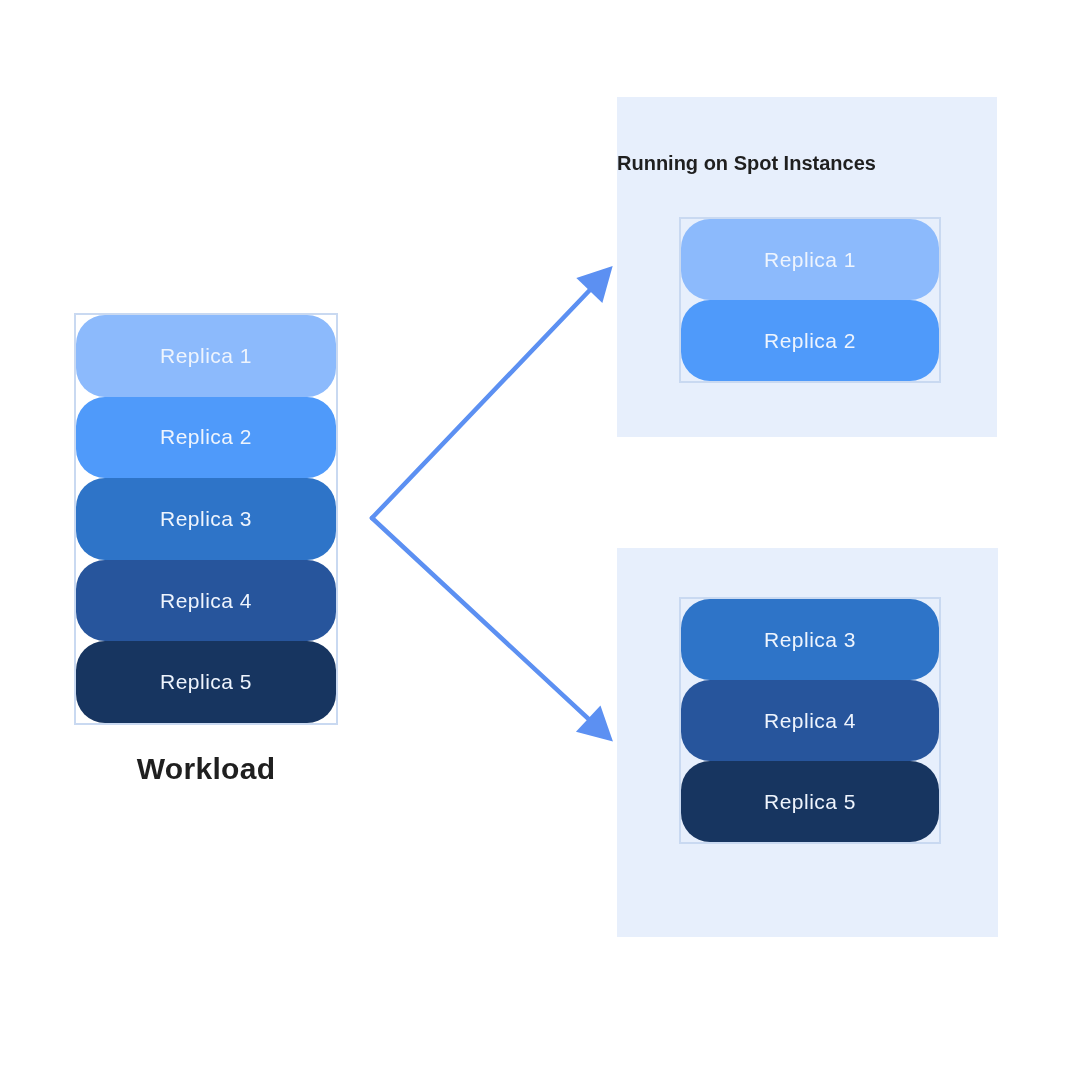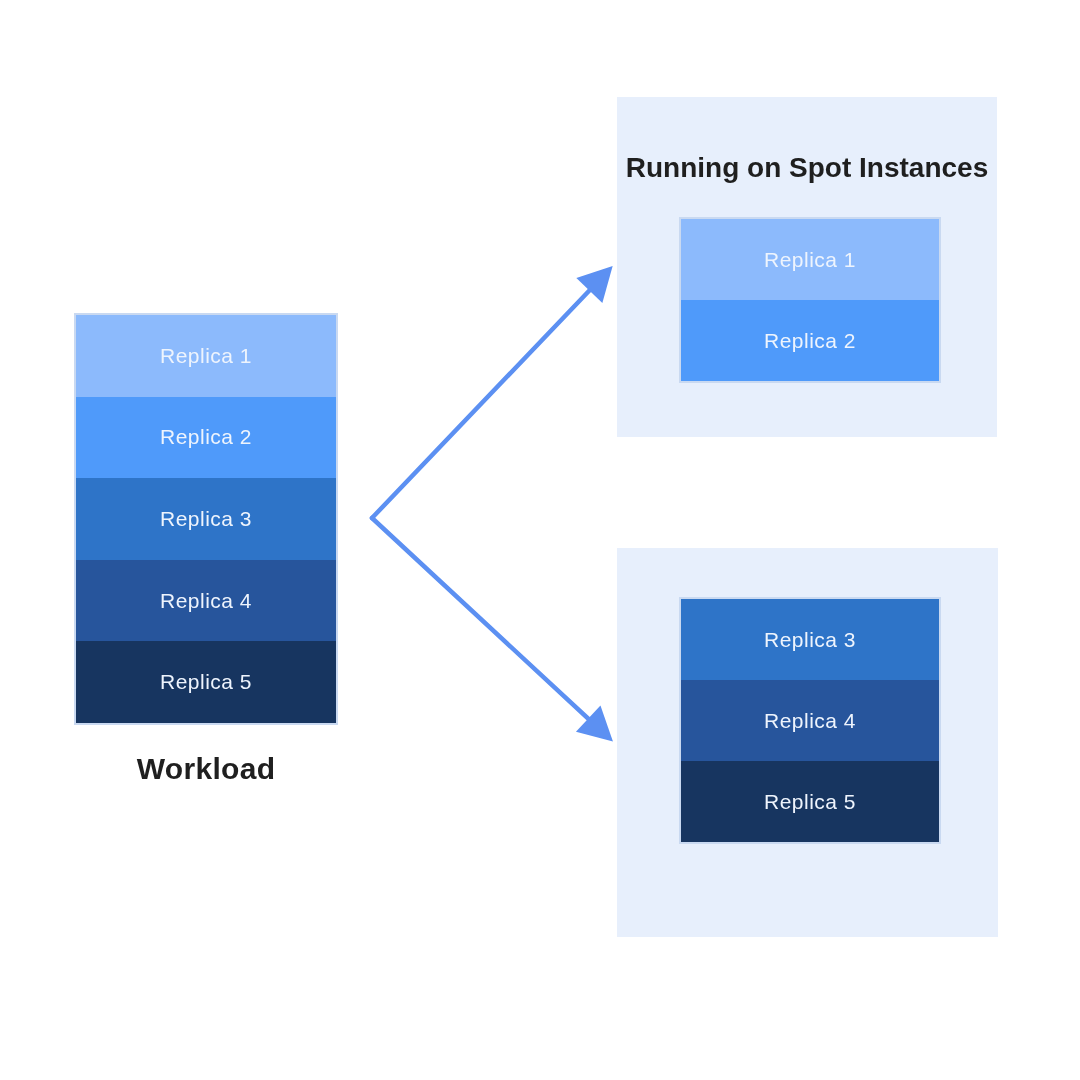--- a/index.html
+++ b/index.html
@@ -3,27 +3,27 @@
 <meta charset="utf-8">
 <style>
   html,body{margin:0;padding:0;background:#ffffff;}
   #canvas{
     position:relative;width:1080px;height:1080px;background:#ffffff;overflow:hidden;
     font-family:"Liberation Sans","DejaVu Sans",sans-serif;
   }
   .stack{position:absolute;display:flex;flex-direction:column;}
   .block{
     flex:1;display:flex;align-items:center;justify-content:center;
-    font-size:21px;font-weight:400;letter-spacing:0.5px;
+    font-size:21px;font-weight:400;letter-spacing:0.5px;border-radius:29px;
   }
   .bordered{box-shadow:0 0 0 2px #c9d9f1;}
   .panel{position:absolute;}
   .panel-title{
-    position:absolute;left:0;width:100%;text-align:center;
-    font-size:28px;font-weight:700;
+    position:absolute;left:0;width:100%;
+    font-size:20px;font-weight:700;
   }
   #workload-title{
     position:absolute;left:76px;top:752px;width:260px;text-align:center;
     font-size:30px;font-weight:700;letter-spacing:0.3px;
   }
   #arrow-layer{position:absolute;left:0;top:0;pointer-events:none;}
 </style>
 </head>
 <body>
 

